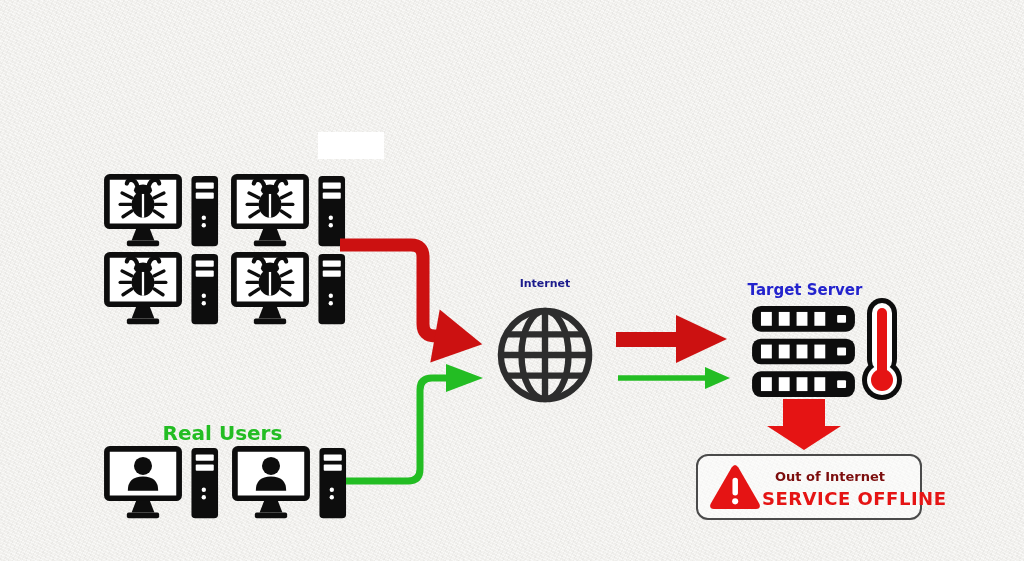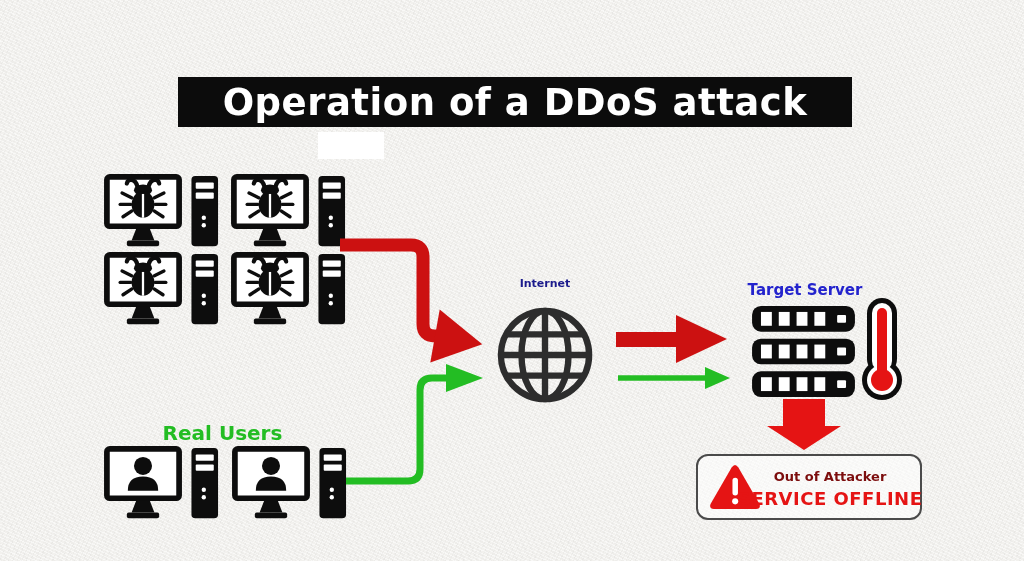--- a/index.html
+++ b/index.html
@@ -31,33 +31,30 @@
     grid-template-columns:repeat(2,118px); column-gap:9px; row-gap:2px; }
   #users-grid{ left:103px; top:446px; display:grid;
     grid-template-columns:repeat(2,118px); column-gap:10px; }
   #status-box{
     left:696px; top:454px; width:226px; height:66px;
     border:2px solid #4a4a4a; border-radius:12px;
     background:rgba(255,255,255,.55); box-sizing:border-box;
   }
   #status-heading{ position:absolute; left:52px; top:13px; width:160px;
     font-size:13px; font-weight:bold; text-align:center; color:var(--maroon); white-space:nowrap;}
-  #status-text{ position:absolute; left:40px; top:32px; width:160px;
+  #status-text{ position:absolute; left:64px; top:32px; width:160px;
     font-size:18px; font-weight:bold; text-align:center; color:var(--bright-red);
     letter-spacing:.5px; white-space:nowrap;}
   svg{display:block;}
 </style>
 </head>
 <body>
 
 <div id="stage">
 
-  <div id="title-banner" class="abs">
-    <span>Operation of a DDoS attack</span>
-  </div>
   <div id="watermark-patch" class="abs"></div>
 
   <div id="attacker-grid" class="abs">
   <svg width="118" height="76" viewBox="0 0 122 80">
     <g>
       <rect x="3" y="3" width="76" height="52" rx="3" style="fill:#ffffff;stroke:var(--ink);stroke-width:6"></rect>
       <polygon points="34,57 48,57 53,70 29,70" style="fill:var(--ink)"></polygon>
       <rect x="24" y="70" width="34" height="6" rx="2" style="fill:var(--ink)"></rect>
     </g>
     <g>
@@ -240,21 +237,21 @@
     <rect x="18" y="0" width="42" height="28" style="fill:var(--bright-red)"></rect>
     <polygon points="2,27 76,27 39,51" style="fill:var(--bright-red)"></polygon>
   </svg>
 
   <div id="status-box" class="abs">
     <svg class="abs" style="left:10px;top:7px" width="54" height="48" viewBox="0 0 64 56">
       <path d="M28 5 Q32 -1 36 5 L61 48 Q63 54 57 54 L7 54 Q1 54 3 48 Z" style="fill:var(--bright-red)"></path>
       <rect x="29" y="17" width="6.5" height="21" rx="3.2" style="fill:#ffffff"></rect>
       <circle cx="32.2" cy="45" r="3.6" style="fill:#ffffff"></circle>
     </svg>
-    <div id="status-heading">Out of Attacker</div>
+    <div id="status-heading">Out of Internet</div>
     <div id="status-text">SERVICE OFFLINE</div>
   </div>
 
   <div id="users-label" class="abs lbl">Real Users</div>
   <div id="users-grid" class="abs">
   <svg width="118" height="76" viewBox="0 0 122 80">
     <g>
       <rect x="3" y="3" width="76" height="52" rx="3" style="fill:#ffffff;stroke:var(--ink);stroke-width:6"></rect>
       <polygon points="34,57 48,57 53,70 29,70" style="fill:var(--ink)"></polygon>
       <rect x="24" y="70" width="34" height="6" rx="2" style="fill:var(--ink)"></rect>

